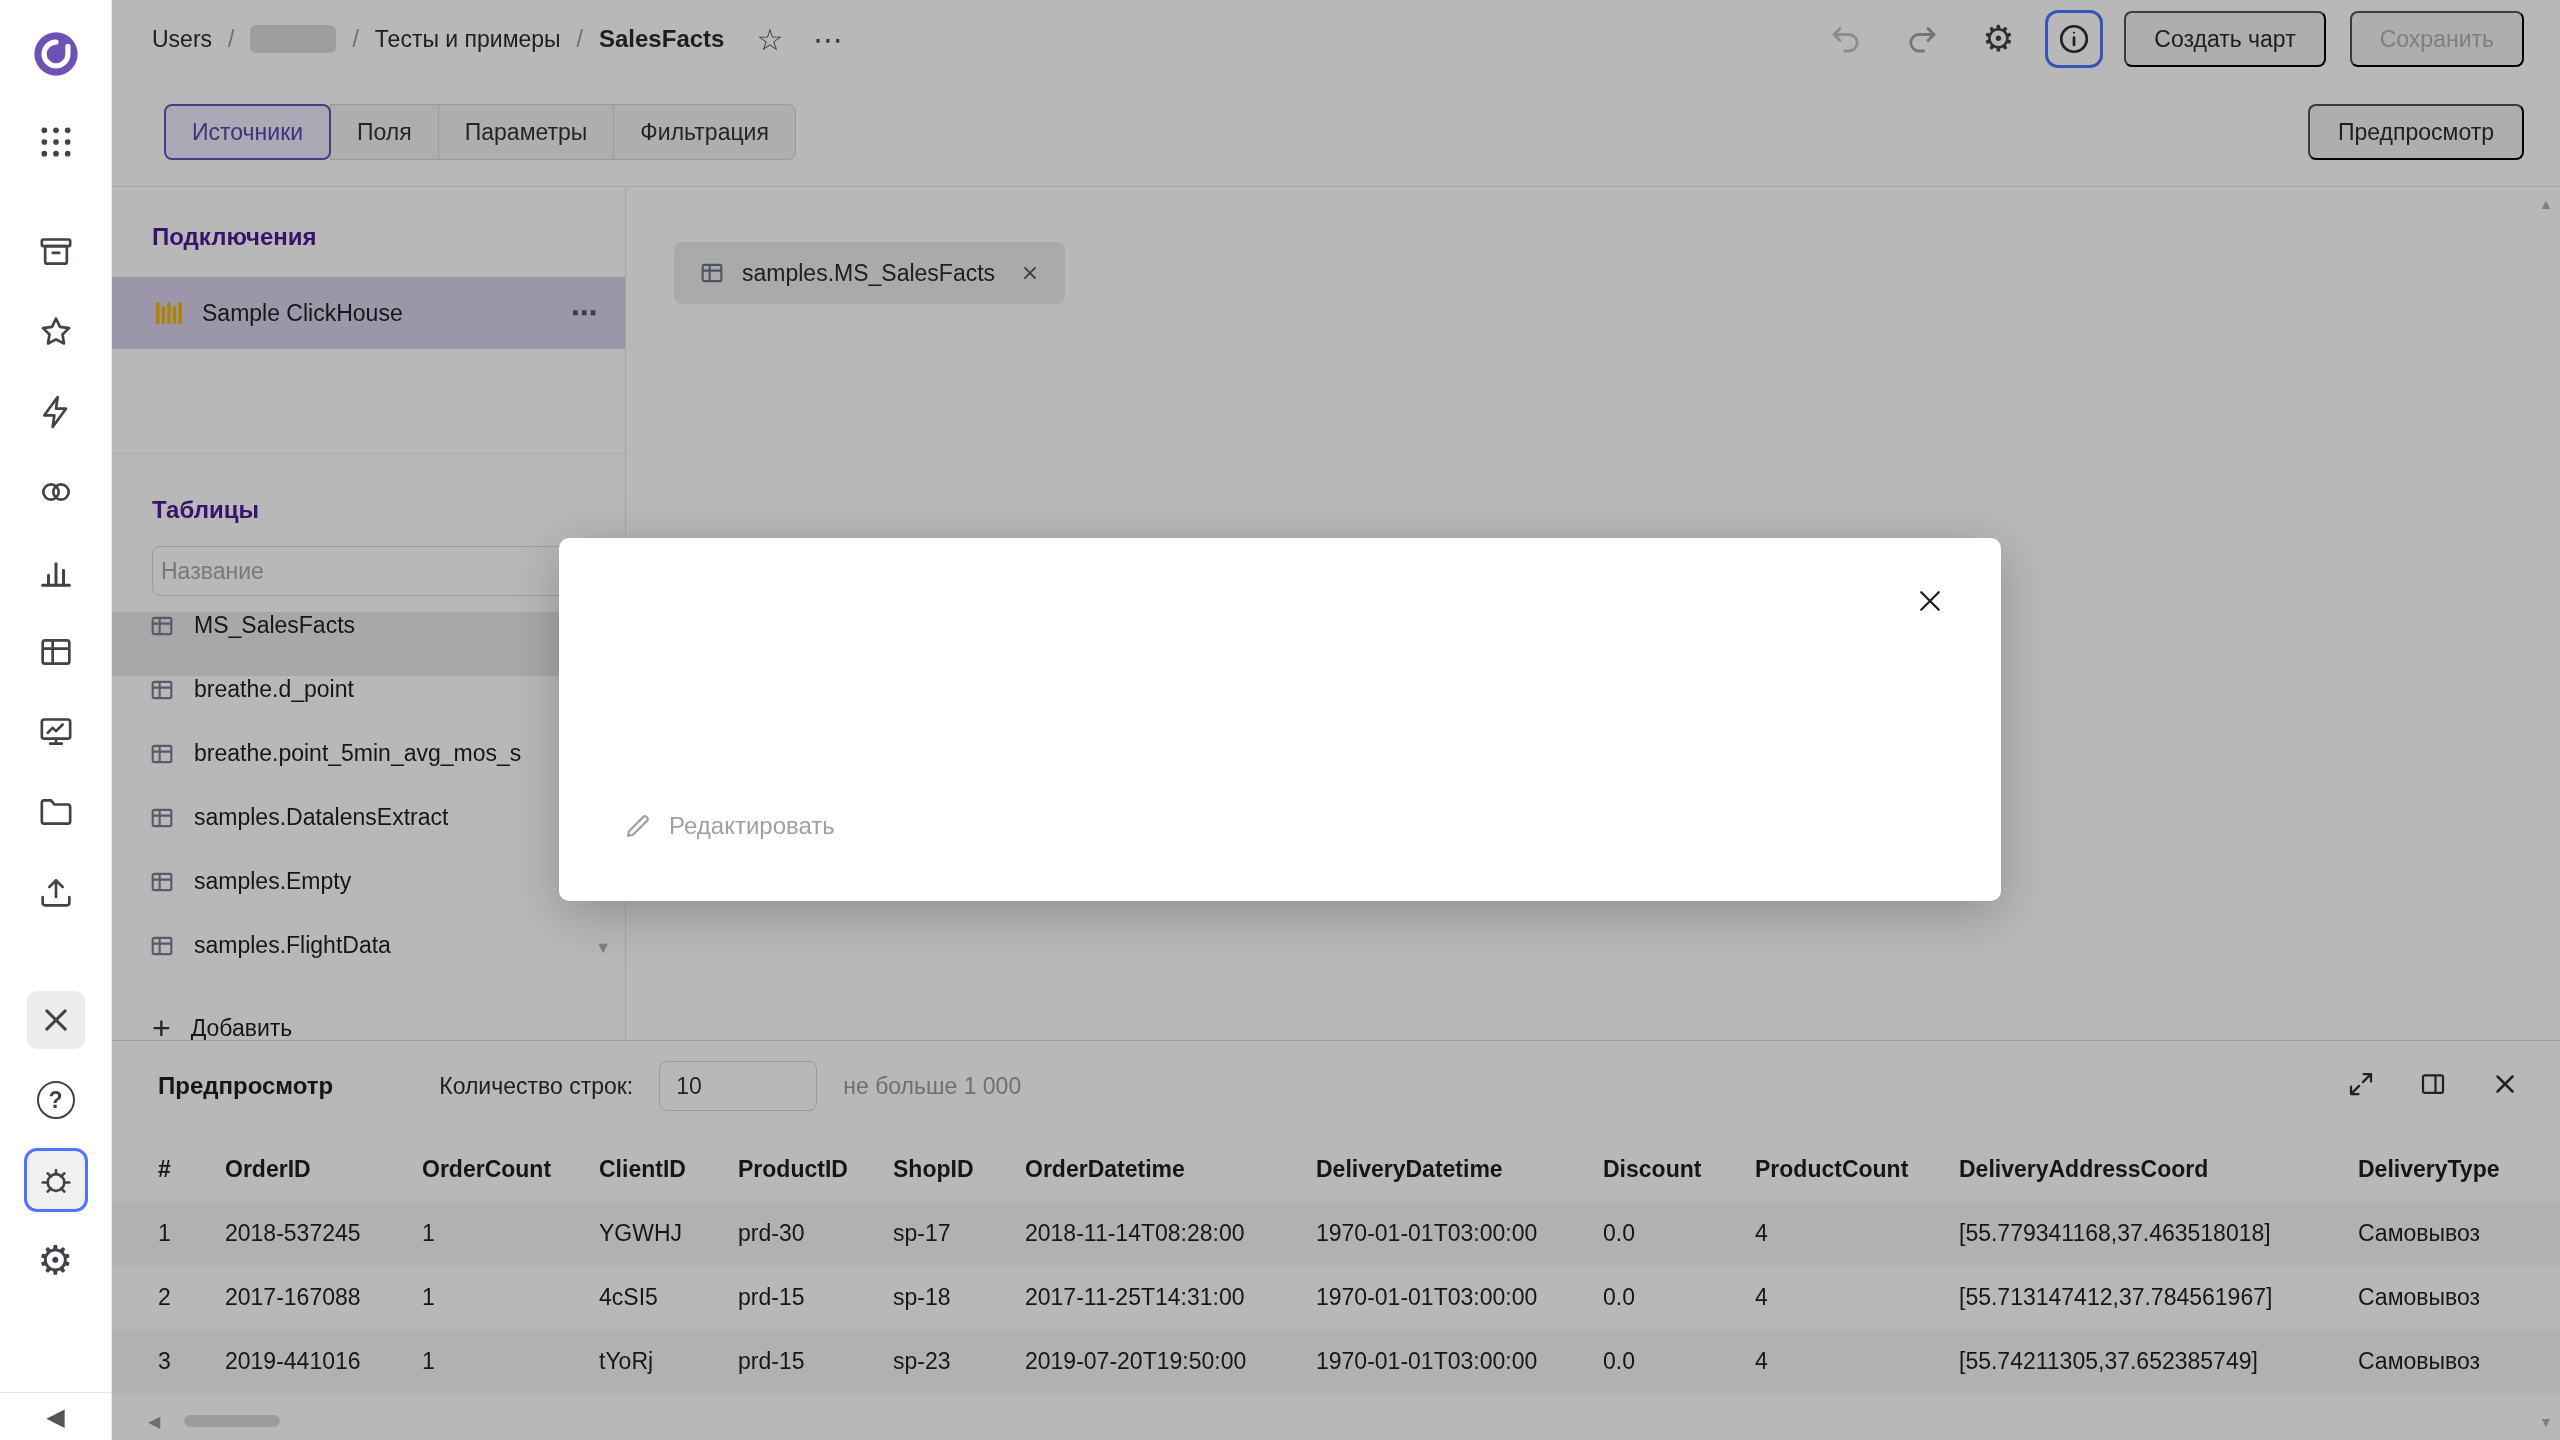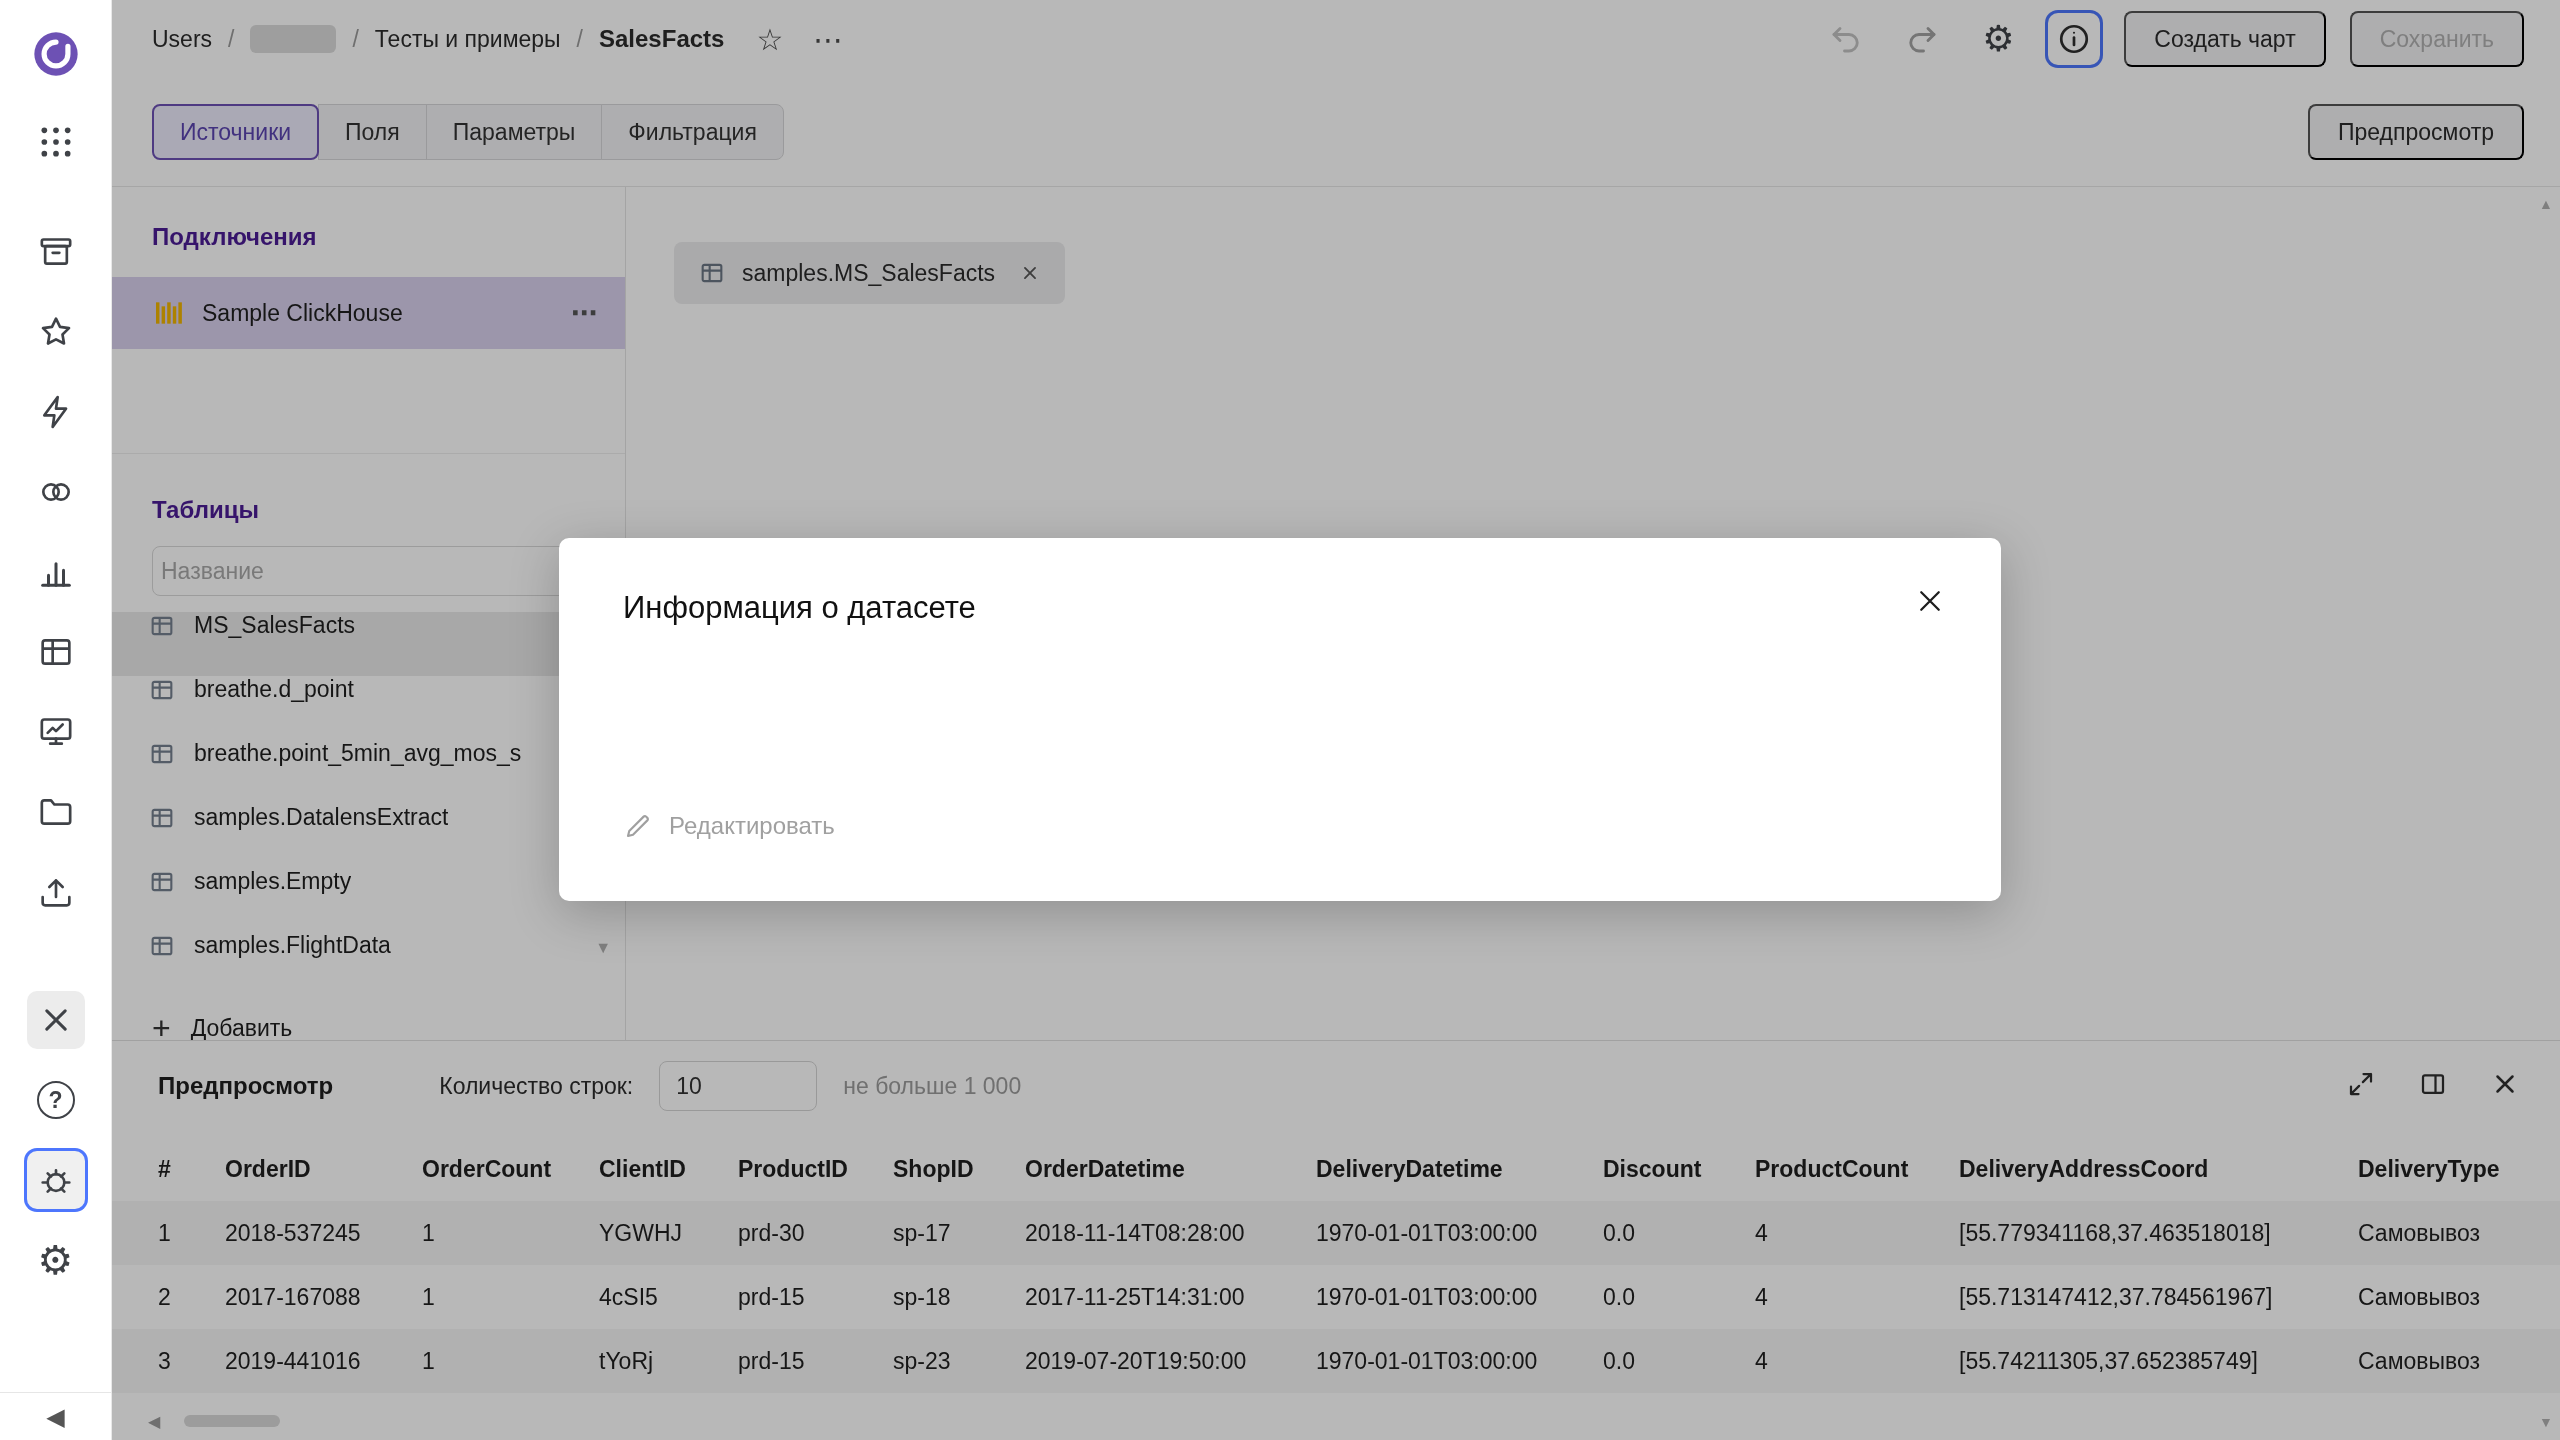--- a/index.html
+++ b/index.html
@@ -58,21 +58,21 @@
     height: 56px; padding: 0 28px; border-radius: 8px; background: #f1f1f3;
     display: flex; align-items: center; font-size: 23px; color: #2b2b2b; white-space: nowrap;
   }
   .btn.disabled { color: #b1b1b1; }
 
   
   .tabsrow {
     position: absolute; left: 112px; top: 78px; right: 0; height: 109px; background: #fff;
     border-bottom: 1px solid #e6e6e6; display: flex; align-items: center; padding: 0 36px 0 40px;
   }
-  .tabs { display: flex; align-items: flex-start; }
+  .tabs { display: flex; align-items: flex-start; margin-left: 12px; }
   .tab {
     height: 56px; padding: 0 26px; display: flex; align-items: center; font-size: 23px;
     color: #333; background: #f2f2f4; border: 1px solid #d6d6d8; margin-left: -1px;
   }
   .tab:first-child { border-radius: 8px 0 0 8px; margin-left: 0; }
   .tab:last-child { border-radius: 0 8px 8px 0; }
   .tab.sel {
     background: #eceafb; border: 2px solid #6d51b4; color: #5b44b0; border-radius: 8px; z-index: 2;
   }
   .tabsrow .btn { margin-left: auto; }
@@ -515,21 +515,20 @@
   </div>
 
   <div class="vscroll">
     <span>▲</span>
     <span>▼</span>
   </div>
 
   <div class="overlay"></div>
 
   <div class="modal">
-    <div class="modal-title">Информация о датасете</div>
     <span class="modal-close">
       <svg viewBox="0 0 24 24" fill="none" stroke="currentColor" stroke-width="1.8" stroke-linecap="round">
           <path d="M5 5l14 14M19 5L5 19"></path>
         </svg>
     </span>
     <div class="modal-edit">
       <svg viewBox="0 0 24 24" fill="none" stroke="currentColor" stroke-width="1.7" stroke-linecap="round" stroke-linejoin="round">
           <path d="M4 20l1-4L16.5 4.5a1.4 1.4 0 0 1 2 0l1 1a1.4 1.4 0 0 1 0 2L8 19z"></path>
         </svg>
       <span>Редактировать</span>

